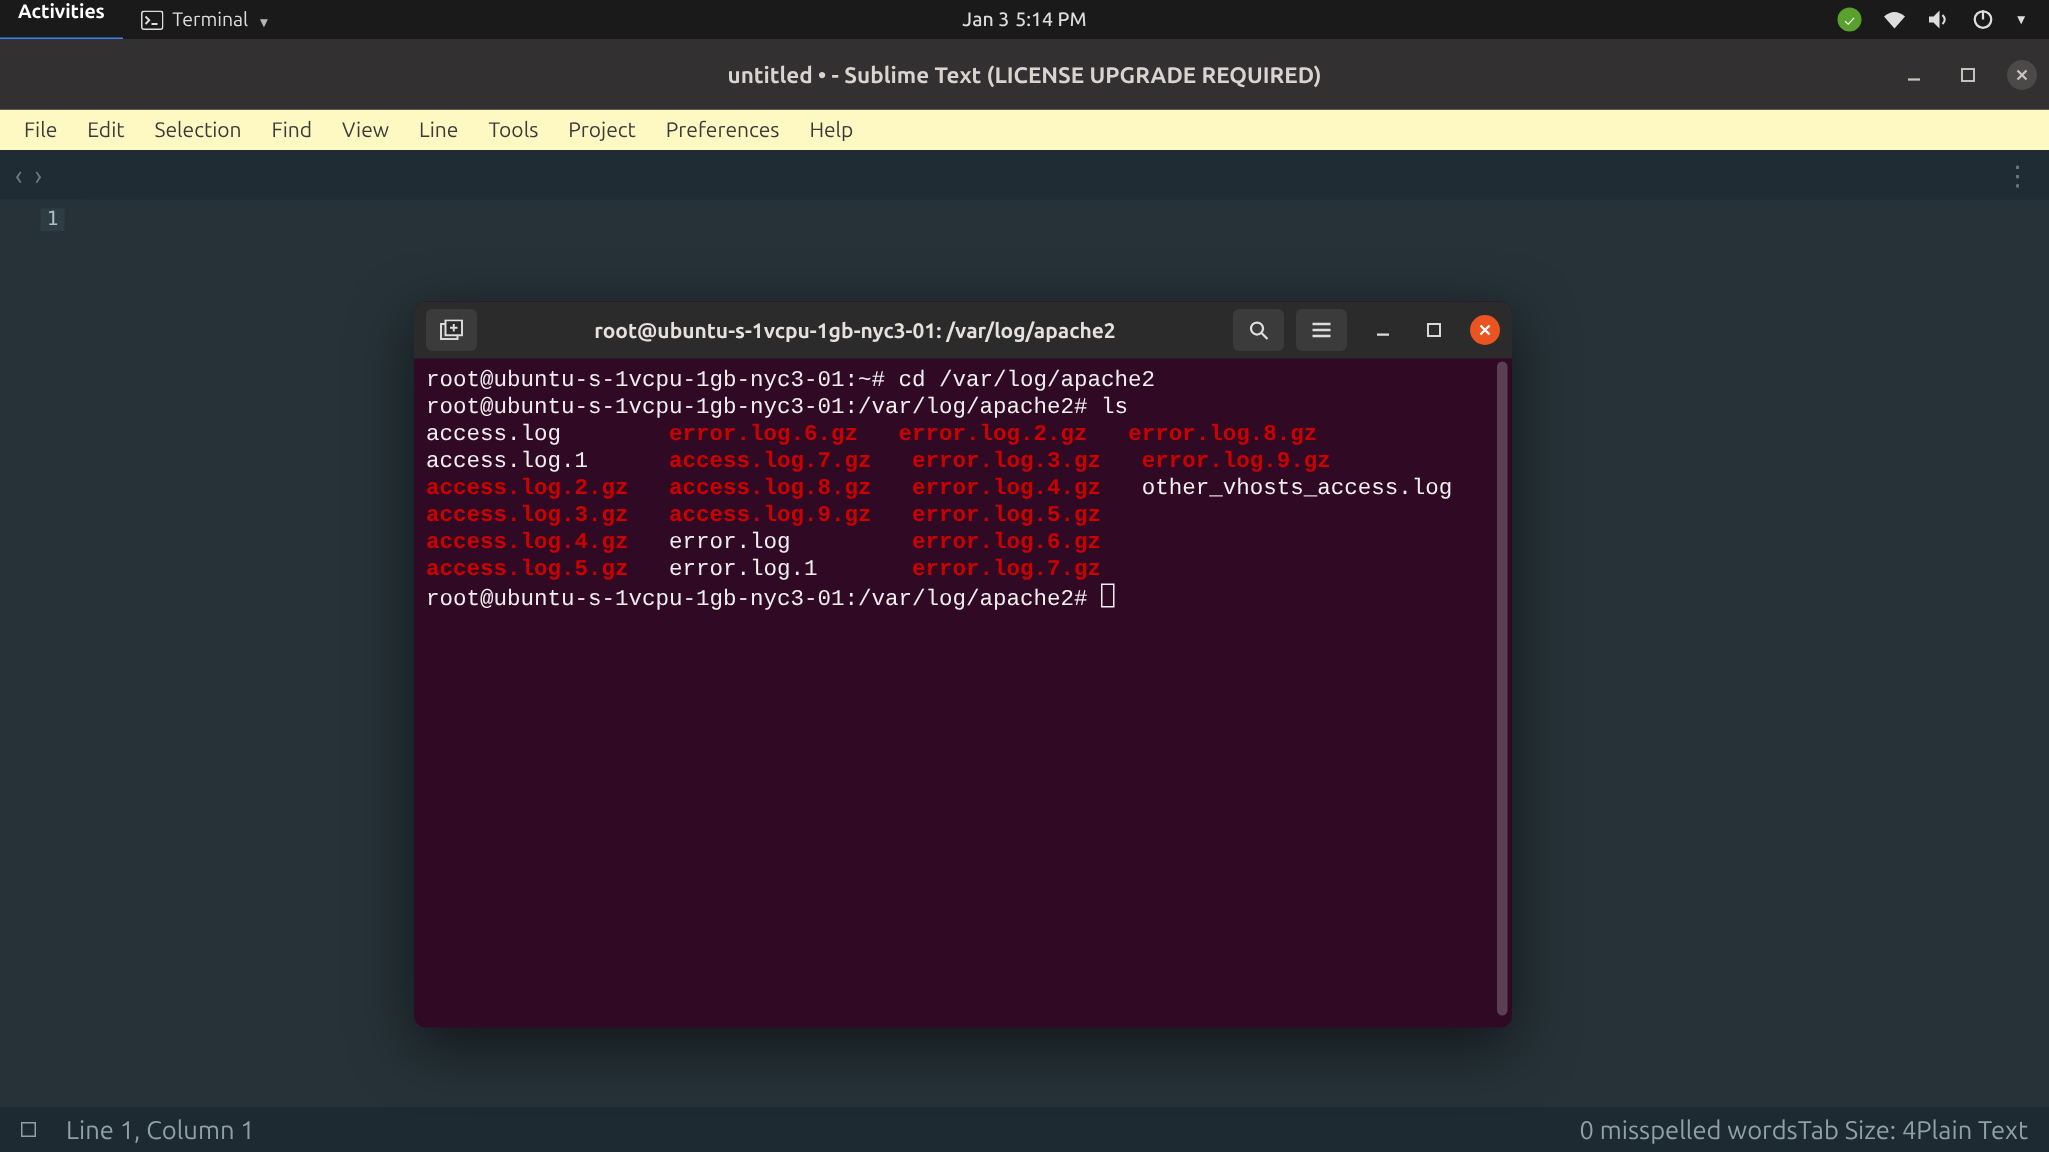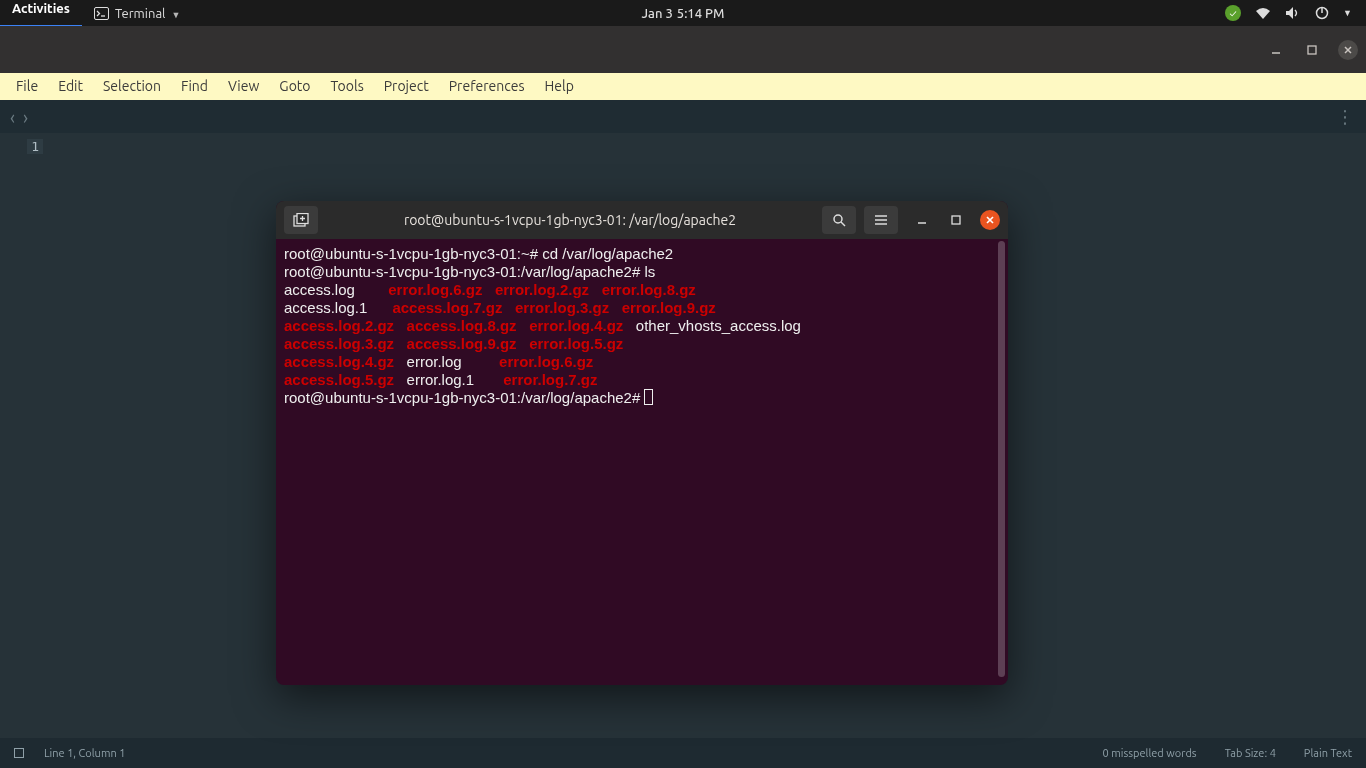--- a/index.html
+++ b/index.html
@@ -20,33 +20,33 @@
   .sublime-titlebar .winctrl .wc { width: 20px; height: 20px; border-radius:50%; display:flex; align-items:center; justify-content:center; color:#c9c4bf; font-size:12px; }
   .sublime-titlebar .winctrl .close { background:#4c4a48; }
   .menubar { height: 27px; background: #fef9c3; display:flex; align-items:center; padding: 0 6px; font-size: 14px; color:#3b3b3b; gap: 0; }
   .menubar .mi { padding: 0 10px; line-height:27px; }
   .tabstrip { height: 33px; background: #1f2c33; display:flex; align-items:center; padding: 0 10px; justify-content:space-between; }
   .tabstrip .navarrows { display:flex; gap:8px; color:#6a7a82; font-size:18px; }
   .tabstrip .kebab { color:#6a7a82; font-size:18px; letter-spacing:2px; }
   .editor { position: absolute; top: 107px; left:0; right:0; bottom: 30px; background:#263238; display:flex; }
   .gutter { width: 55px; background:#263238; color:#546e7a; text-align:right; padding: 6px 12px 0 0; font-family: "DejaVu Sans Mono", monospace; font-size:13px; }
   .gutter .ln1 { background:#2e3c43; display:inline-block; padding:0 4px; color:#b0bec5; }
-  .statusbar { position:absolute; left:0; right:0; bottom:0; height:30px; background:#1e2a31; color:#8fa0a8; font-size:11px; display:flex; align-items:center; padding:0 14px; justify-content:space-between; }
+  .statusbar { position:absolute; left:0; right:0; bottom:0; height:30px; background:#1e2a31; color:#8fa0a8; font-size:17px; display:flex; align-items:center; padding:0 14px; justify-content:space-between; }
   .statusbar .sbleft { display:flex; gap:20px; align-items:center; }
-  .statusbar .sbright { display:flex; gap:28px; align-items:center; }
+  .statusbar .sbright { display:flex; align-items:center; }
   .statusbar .sq { width:10px; height:10px; border:1px solid #8fa0a8; }
   
   .term { position:absolute; left:276px; top:201px; width:732px; height:484px; background:#300a24; border-radius:8px; box-shadow:0 12px 40px rgba(0,0,0,.55); overflow:hidden; }
-  .term-titlebar { height:38px; background:#2b2b2b; display:flex; align-items:center; padding:0 8px; gap:8px; color:#e6e1dc; font-size:14px; font-weight:400; }
+  .term-titlebar { height:38px; background:#2b2b2b; display:flex; align-items:center; padding:0 8px; gap:8px; color:#e6e1dc; font-size:14px; font-weight:700; }
   .term-titlebar .tbtn { width:34px; height:28px; border-radius:4px; background:#3b3b3b; display:flex; align-items:center; justify-content:center; color:#ddd; font-size:13px; }
   .term-titlebar .ttitle { flex:1; text-align:center; }
   .term-titlebar .twin { display:flex; gap:14px; align-items:center; margin-left:6px; }
   .term-titlebar .twin .wc { width:20px; height:20px; border-radius:50%; display:flex; align-items:center; justify-content:center; font-size:11px; color:#ddd; }
   .term-titlebar .twin .tclose { background:#e95420; color:#fff; }
-  .term-body { position:absolute; top:38px; left:0; right:0; bottom:0; padding:6px 8px; font-family:Liberation Sans, sans-serif; font-size:15px; line-height:18px; color:#eee; white-space:pre; overflow:hidden; }
+  .term-body { position:absolute; top:38px; left:0; right:0; bottom:0; padding:6px 8px; font-family:Liberation Mono, monospace; font-size:15px; line-height:18px; color:#eee; white-space:pre; overflow:hidden; }
   .term-body .red { color:#cc0000; font-weight:bold; }
   .term-body .cursor { display:inline-block; width:9px; height:16px; border:1px solid #eee; vertical-align:-2px; }
   .term .scrollbar { position:absolute; right:3px; top:40px; bottom:8px; width:7px; background:rgba(255,255,255,.22); border-radius:4px; }
 </style>
 </head>
 <body>
 
 <div class="topbar">
   <div class="left">
     <div class="activities">Activities</div>
@@ -76,20 +76,21 @@
     <svg width="14" height="14">
         <circle cx="7" cy="7" r="5.5" fill="none" stroke="#ddd" stroke-width="1.5"></circle>
         <line x1="7" y1="1" x2="7" y2="7" stroke="#ddd" stroke-width="1.5"></line>
       </svg>
     <span style="font-size:9px;">▼</span>
   </div>
 </div>
 
 <div class="sublime">
   <div class="sublime-titlebar">
+    <span>untitled • - Sublime Text (LICENSE UPGRADE REQUIRED)</span>
     <div class="winctrl">
       <div class="wc">
           <svg width="12" height="12">
             <line x1="2" y1="9" x2="10" y2="9" stroke="#c9c4bf" stroke-width="1.5"></line>
           </svg>
         </div>
       <div class="wc">
           <svg width="12" height="12">
             <rect x="2" y="2" width="8" height="8" fill="none" stroke="#c9c4bf" stroke-width="1.3"></rect>
           </svg>
@@ -101,21 +102,21 @@
           </svg>
         </div>
     </div>
   </div>
   <div class="menubar">
     <div class="mi">File</div>
     <div class="mi">Edit</div>
     <div class="mi">Selection</div>
     <div class="mi">Find</div>
     <div class="mi">View</div>
-    <div class="mi">Goto</div>
+    <div class="mi">Line</div>
     <div class="mi">Tools</div>
     <div class="mi">Project</div>
     <div class="mi">Preferences</div>
     <div class="mi">Help</div>
   </div>
   <div class="tabstrip">
     <div class="navarrows">
       <span>‹</span>
       <span>›</span>
     </div>

